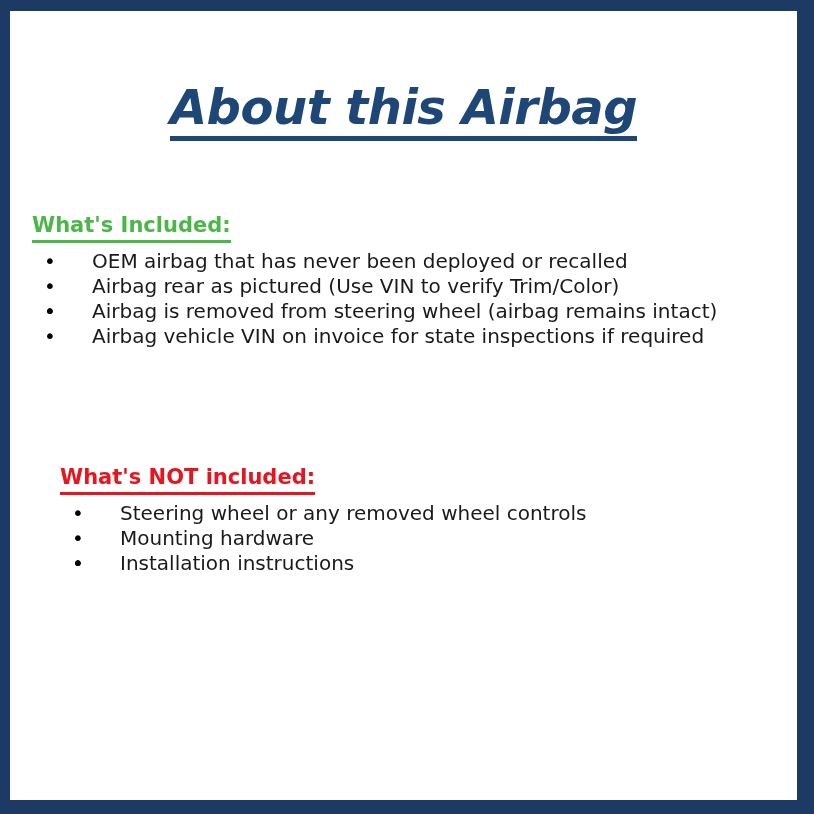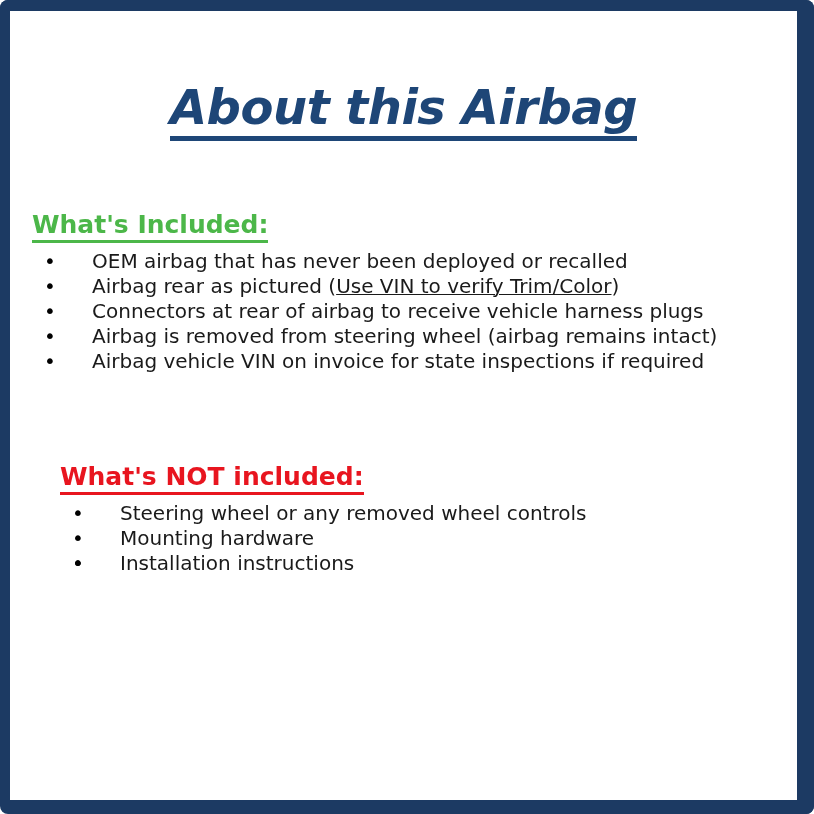--- a/index.html
+++ b/index.html
@@ -11,21 +11,20 @@
     font-family: "DejaVu Sans", sans-serif;
   }
 
   #page {
     position: relative;
     width: 814px;
     height: 814px;
     background: #ffffff;
     overflow: hidden;
     box-sizing: border-box;
-    border-radius: 8px;
   }
 
   
   .frame-bar {
     position: absolute;
     background: #1c3a63;
   }
   .frame-top    { left: 0;   top: 0;    width: 814px; height: 11px; }
   .frame-left   { left: 0;   top: 0;    width: 10px;  height: 803px; }
   .frame-right  { left: 797px; top: 0;  width: 17px;  height: 814px; }
@@ -65,21 +64,21 @@
   .section {
     position: absolute;
     left: 22px;
     width: 745px;
   }
   .section-included    { top: 199px; }
   .section-notincluded { top: 451px; margin-left: 28px; }
 
   .section-heading {
     font-family: "DejaVu Sans", sans-serif;
-    font-size: 25px;
+    font-size: 21px;
     font-weight: bold;
     line-height: 30px;
     white-space: nowrap;
     margin: 0 0 6px 0;
   }
   .section-heading .heading-text {
     display: inline-block;
     border-bottom: 3px solid currentColor;
     padding-bottom: 0px;
   }
@@ -103,21 +102,21 @@
   }
   .bullet-marker {
     position: absolute;
     left: 12px;
     top: 0;
     font-size: 20px;
     line-height: 25px;
     color: #000000;
   }
   .bullet-text { display: inline; }
-  .u { text-decoration: underline; text-decoration-thickness: 1px; }
+  .u { text-decoration-thickness: 1px; }
 </style>
 </head>
 <body>
 
 <div id="page">
 
   <div class="frame-bar frame-top"></div>
   <div class="frame-bar frame-left"></div>
   <div class="frame-bar frame-right"></div>
   <div class="frame-bar frame-bottom"></div>
@@ -128,21 +127,21 @@
       <span class="title-text">About this Airbag</span>
     </div>
 
     <div class="section section-included">
       <div class="section-heading heading-green">
         <span class="heading-text">What's Included:</span>
       </div>
       <ul class="bullet-list" id="included-list">
           <li class="bullet-item"><span class="bullet-marker">•</span><span class="bullet-text">OEM airbag that has never been deployed or recalled</span></li>
           <li class="bullet-item"><span class="bullet-marker">•</span><span class="bullet-text"><span>Airbag rear as pictured (</span><span class="u">Use VIN to verify Trim/Color</span><span>)</span></span></li>
-          <li class="bullet-item"><span class="bullet-marker">•</span><span class="bullet-text">Connectors at rear of airbag to receive vehicle harness plugs</span></li>
+          <li class="bullet-item"><span class="bullet-marker">•</span></li>
           <li class="bullet-item"><span class="bullet-marker">•</span><span class="bullet-text">Airbag is removed from steering wheel (airbag remains intact)</span></li>
           <li class="bullet-item"><span class="bullet-marker">•</span><span class="bullet-text">Airbag vehicle VIN on invoice for state inspections if required</span></li>
         </ul>
     </div>
 
     <div class="section section-notincluded">
       <div class="section-heading heading-red">
         <span class="heading-text">What's NOT included:</span>
       </div>
       <ul class="bullet-list" id="not-included-list">

